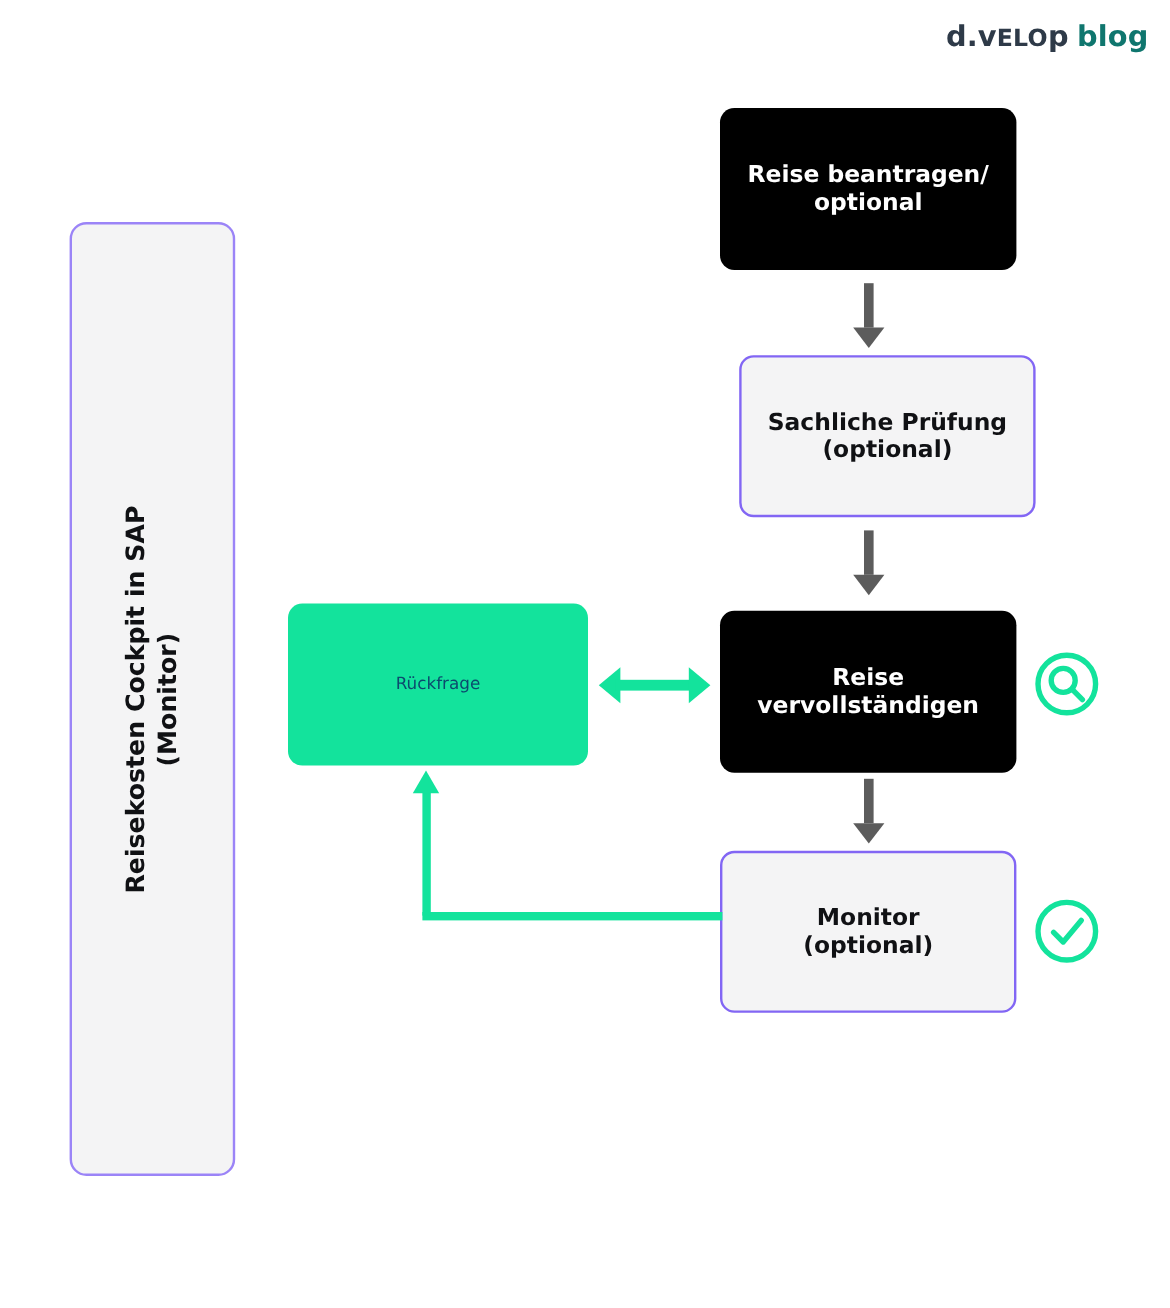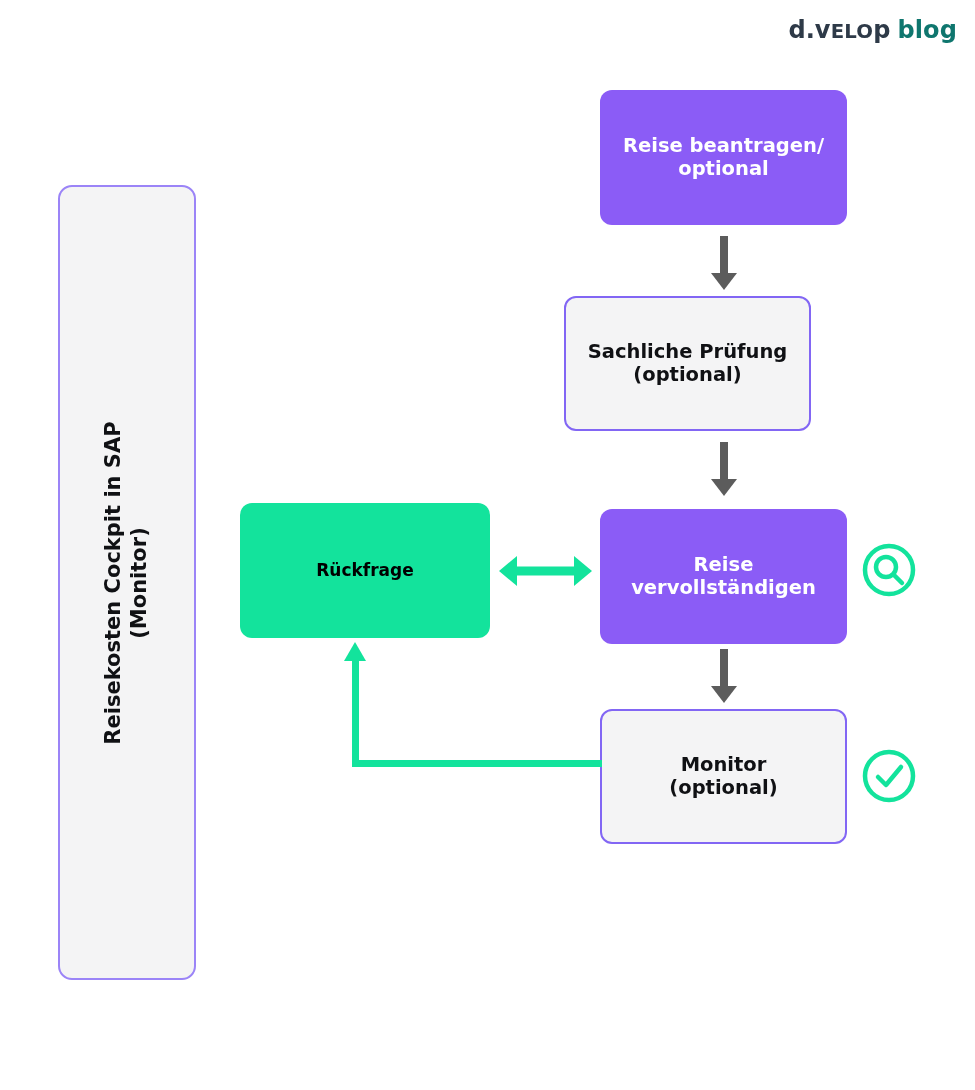--- a/index.html
+++ b/index.html
@@ -48,37 +48,37 @@
     position: absolute;
     box-sizing: border-box;
     border-radius: 12px;
     display: flex;
     align-items: center;
     justify-content: center;
     text-align: center;
     line-height: 1.16;
   }
   .node-solid {
-    background: #8b5cf6;
+    background: #000000;
     color: #ffffff;
     font-weight: 700;
     font-size: 19.5px;
   }
   .node-outline {
     background: #f4f4f5;
     border: 2px solid #8266f4;
     color: #101114;
     font-weight: 600;
     font-size: 19.5px;
   }
   .node-green {
     background: #13e39c;
-    color: #000000;
-    font-weight: 700;
-    font-size: 17px;
+    color: #0c4a6e;
+    font-weight: 400;
+    font-size: 14px;
   }
 
   
   .lane {
     position: absolute;
     box-sizing: border-box;
     left: 58px;
     top: 185px;
     width: 138px;
     height: 795px;
@@ -211,21 +211,21 @@
       <span>Reise beantragen/</span><br>
       <span>optional</span>
     </div>
   </div>
 
   <div class="v-arrow" style="left:711px; top:236px; height:54px;">
     <div class="shaft" style="height:37px;"></div>
     <div class="head"></div>
   </div>
 
-  <div class="node node-outline" style="left:564px; top:296px; width:247px; height:135px;">
+  <div class="node node-outline" style="left:616px; top:296px; width:247px; height:135px;">
     <div>
       <span>Sachliche Prüfung</span><br>
       <span>(optional)</span>
     </div>
   </div>
 
   <div class="v-arrow" style="left:711px; top:442px; height:54px;">
     <div class="shaft" style="height:37px;"></div>
     <div class="head"></div>
   </div>

